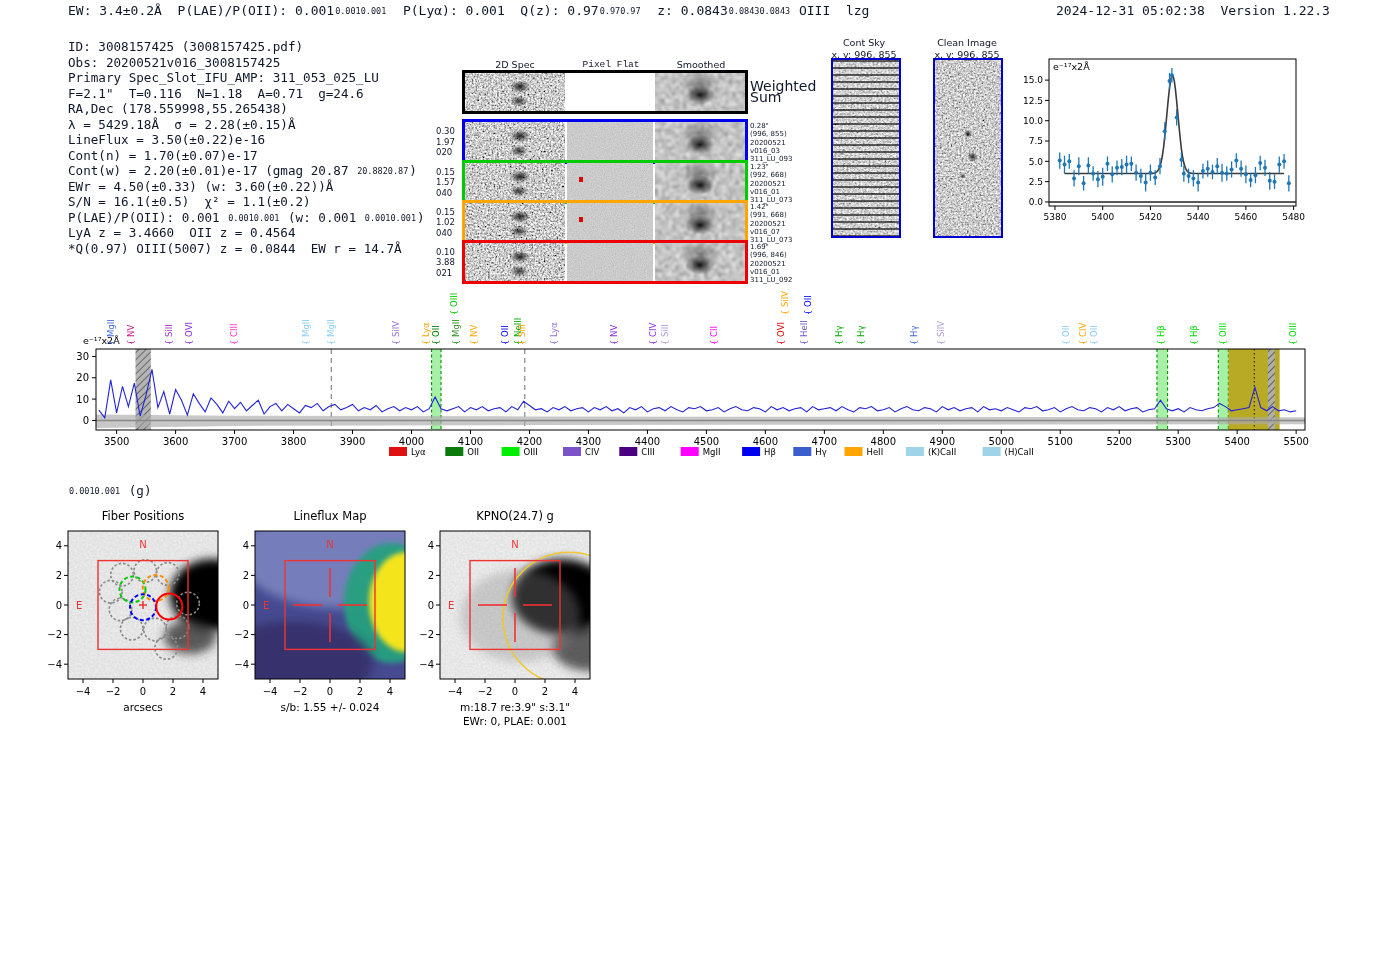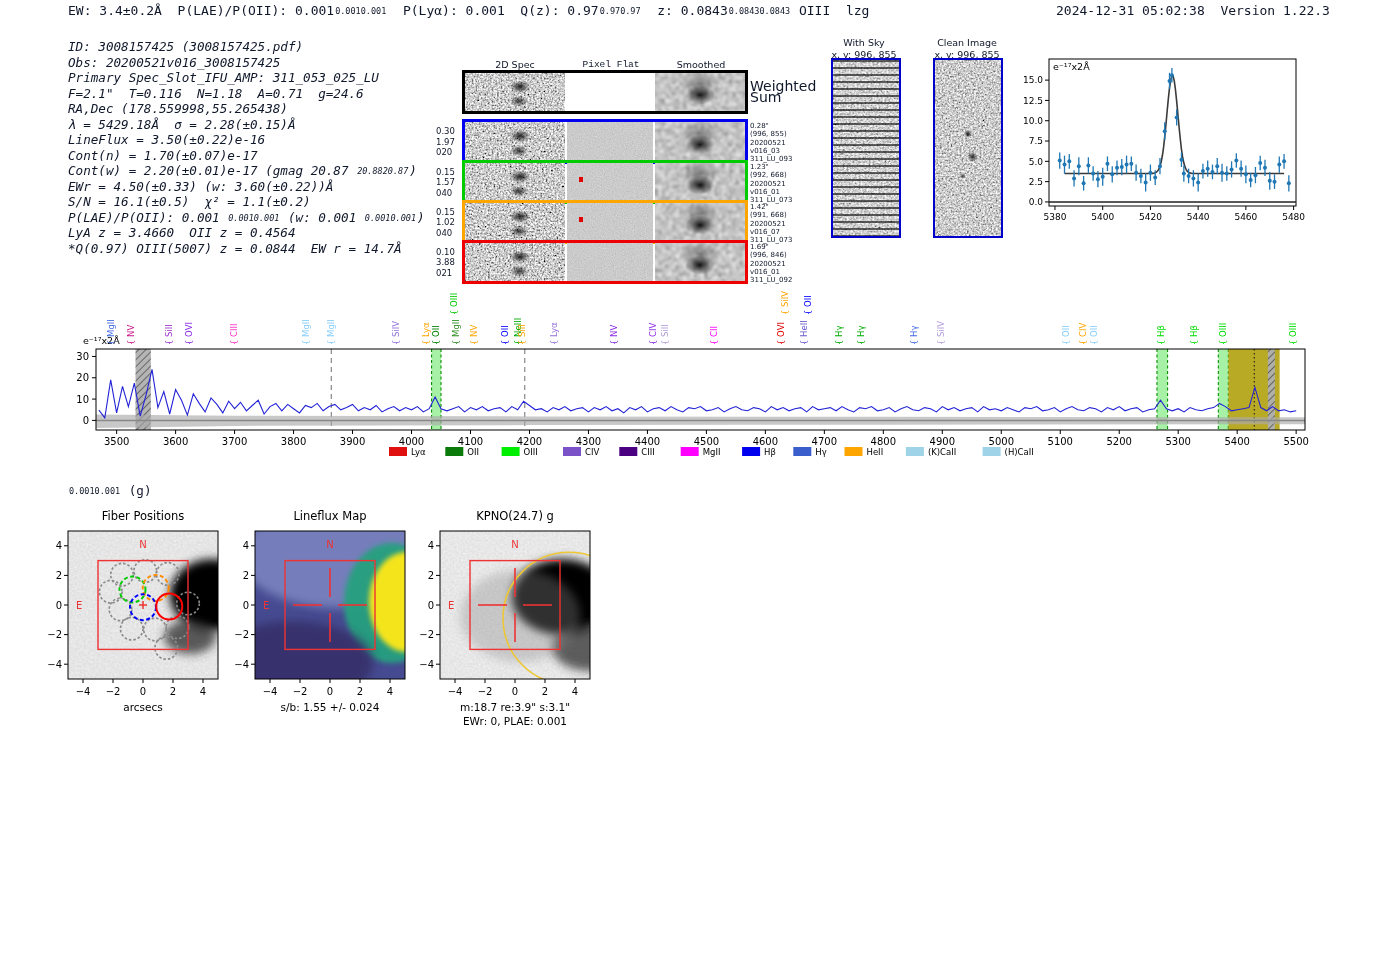--- a/index.html
+++ b/index.html
@@ -23,21 +23,21 @@
   .footer-line{font-size:12.6px;height:16px;white-space:pre;}
 </style>
 </head>
 <body>
 
 <div id="page">
 
   <div class="abs hline mono" id="header-left" style="left:68px;top:3px;"><span class="t">EW: 3.4±0.2Å  </span><span class="t">P(LAE)/P(OII): 0.001</span><span class="stk"><span>0.001</span><span>0.001</span></span><span class="t">  P(Lyα): 0.001  Q(z): 0.97</span><span class="stk"><span>0.97</span><span>0.97</span></span><span class="t">  z: 0.0843</span><span class="stk"><span>0.0843</span><span>0.0843</span></span><span class="t"> OIII  lzg</span></div>
   <div class="abs mono" style="left:1056px;top:3px;font-size:13px;white-space:pre;"><span>2024-12-31 05:02:38</span>  <span>Version 1.22.3</span></div>
 
-  <div class="abs" id="info-block" style="left:68px;top:39px;font-style:italic;">
+  <div class="abs" id="info-block" style="left:68px;top:39px;">
       <div class="info-line mono"><span class="t">ID: 3008157425 (3008157425.pdf)</span></div>
       <div class="info-line mono"><span class="t">Obs: 20200521v016_3008157425</span></div>
       <div class="info-line mono"><span class="t">Primary Spec_Slot_IFU_AMP: 311_053_025_LU</span></div>
       <div class="info-line mono"><span class="t">F=2.1"  T=0.116  N=1.18  A=0.71  g=24.6</span></div>
       <div class="info-line mono"><span class="t">RA,Dec (178.559998,55.265438)</span></div>
       <div class="info-line mono"><span class="t">λ = 5429.18Å  σ = 2.28(±0.15)Å</span></div>
       <div class="info-line mono"><span class="t">LineFlux = 3.50(±0.22)e-16</span></div>
       <div class="info-line mono"><span class="t">Cont(n) = 1.70(±0.07)e-17</span></div>
       <div class="info-line mono"><span class="t">Cont(w) = 2.20(±0.01)e-17 (gmag 20.87 </span><span class="stk"><span>20.88</span><span>20.87</span></span><span class="t">)</span></div>
       <div class="info-line mono"><span class="t">EWr = 4.50(±0.33) (w: 3.60(±0.22))Å</span></div>
@@ -337,21 +337,21 @@
       <div class="lbl-right" style="left: 285px; top: 170px; width: 60px;">
         <div>1.69"</div>
         <div>(996, 846)</div>
         <div>20200521</div>
         <div>v016_01</div>
         <div>311_LU_092</div>
       </div>
     </div>
 
   <div class="abs skytitle" style="left:864px;top:37px;">
-    <div>With Sky</div>
+    <div>Cont Sky</div>
     <div>x, y: 996, 855</div>
   </div>
   <div class="abs skytitle" style="left:967px;top:37px;">
     <div>Clean Image</div>
     <div>x, y: 996, 855</div>
   </div>
   <div class="abs" id="withsky-box" style="left:831px;top:58px;width:66px;height:176px;border:2px solid #0000cc;overflow:hidden;">
       <svg preserveAspectRatio="none" style="position:absolute;left:0;top:0;width:100%;height:100%">
         <filter id="nz15" x="-5%" y="-5%" width="110%" height="110%">
           <feTurbulence type="fractalNoise" baseFrequency="0.5" numOctaves="3" seed="3" stitchTiles="stitch"></feTurbulence>

